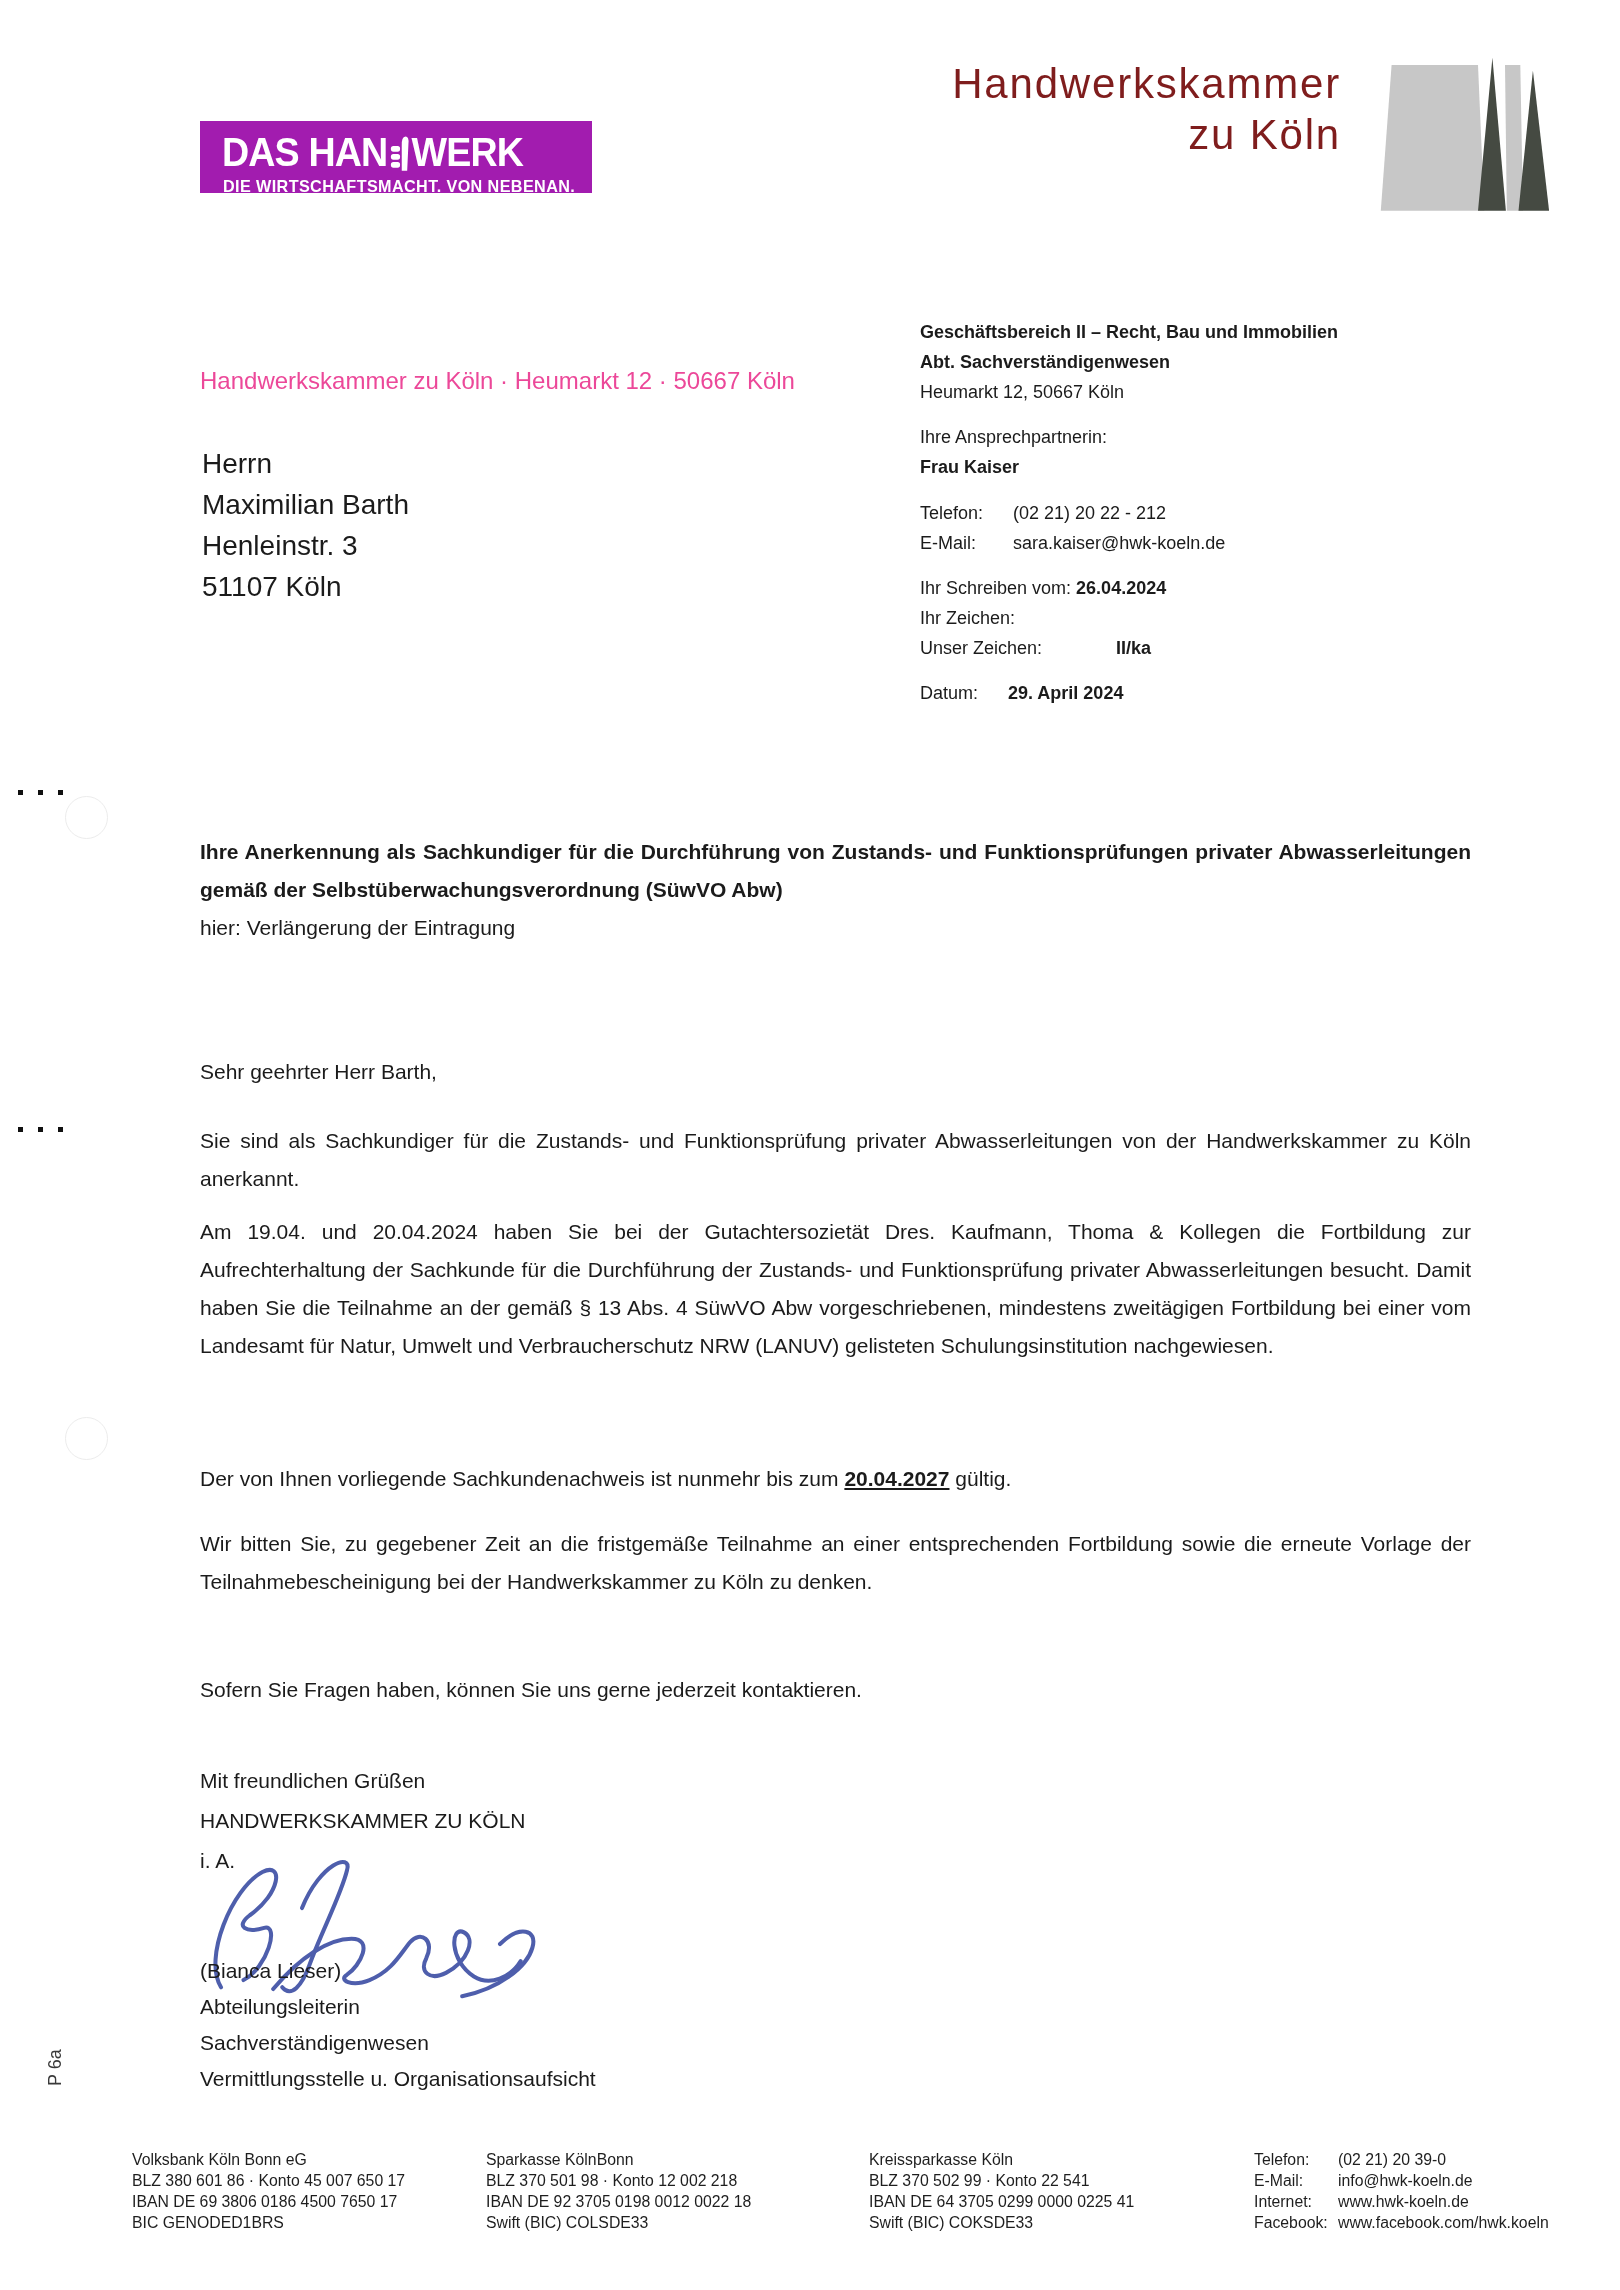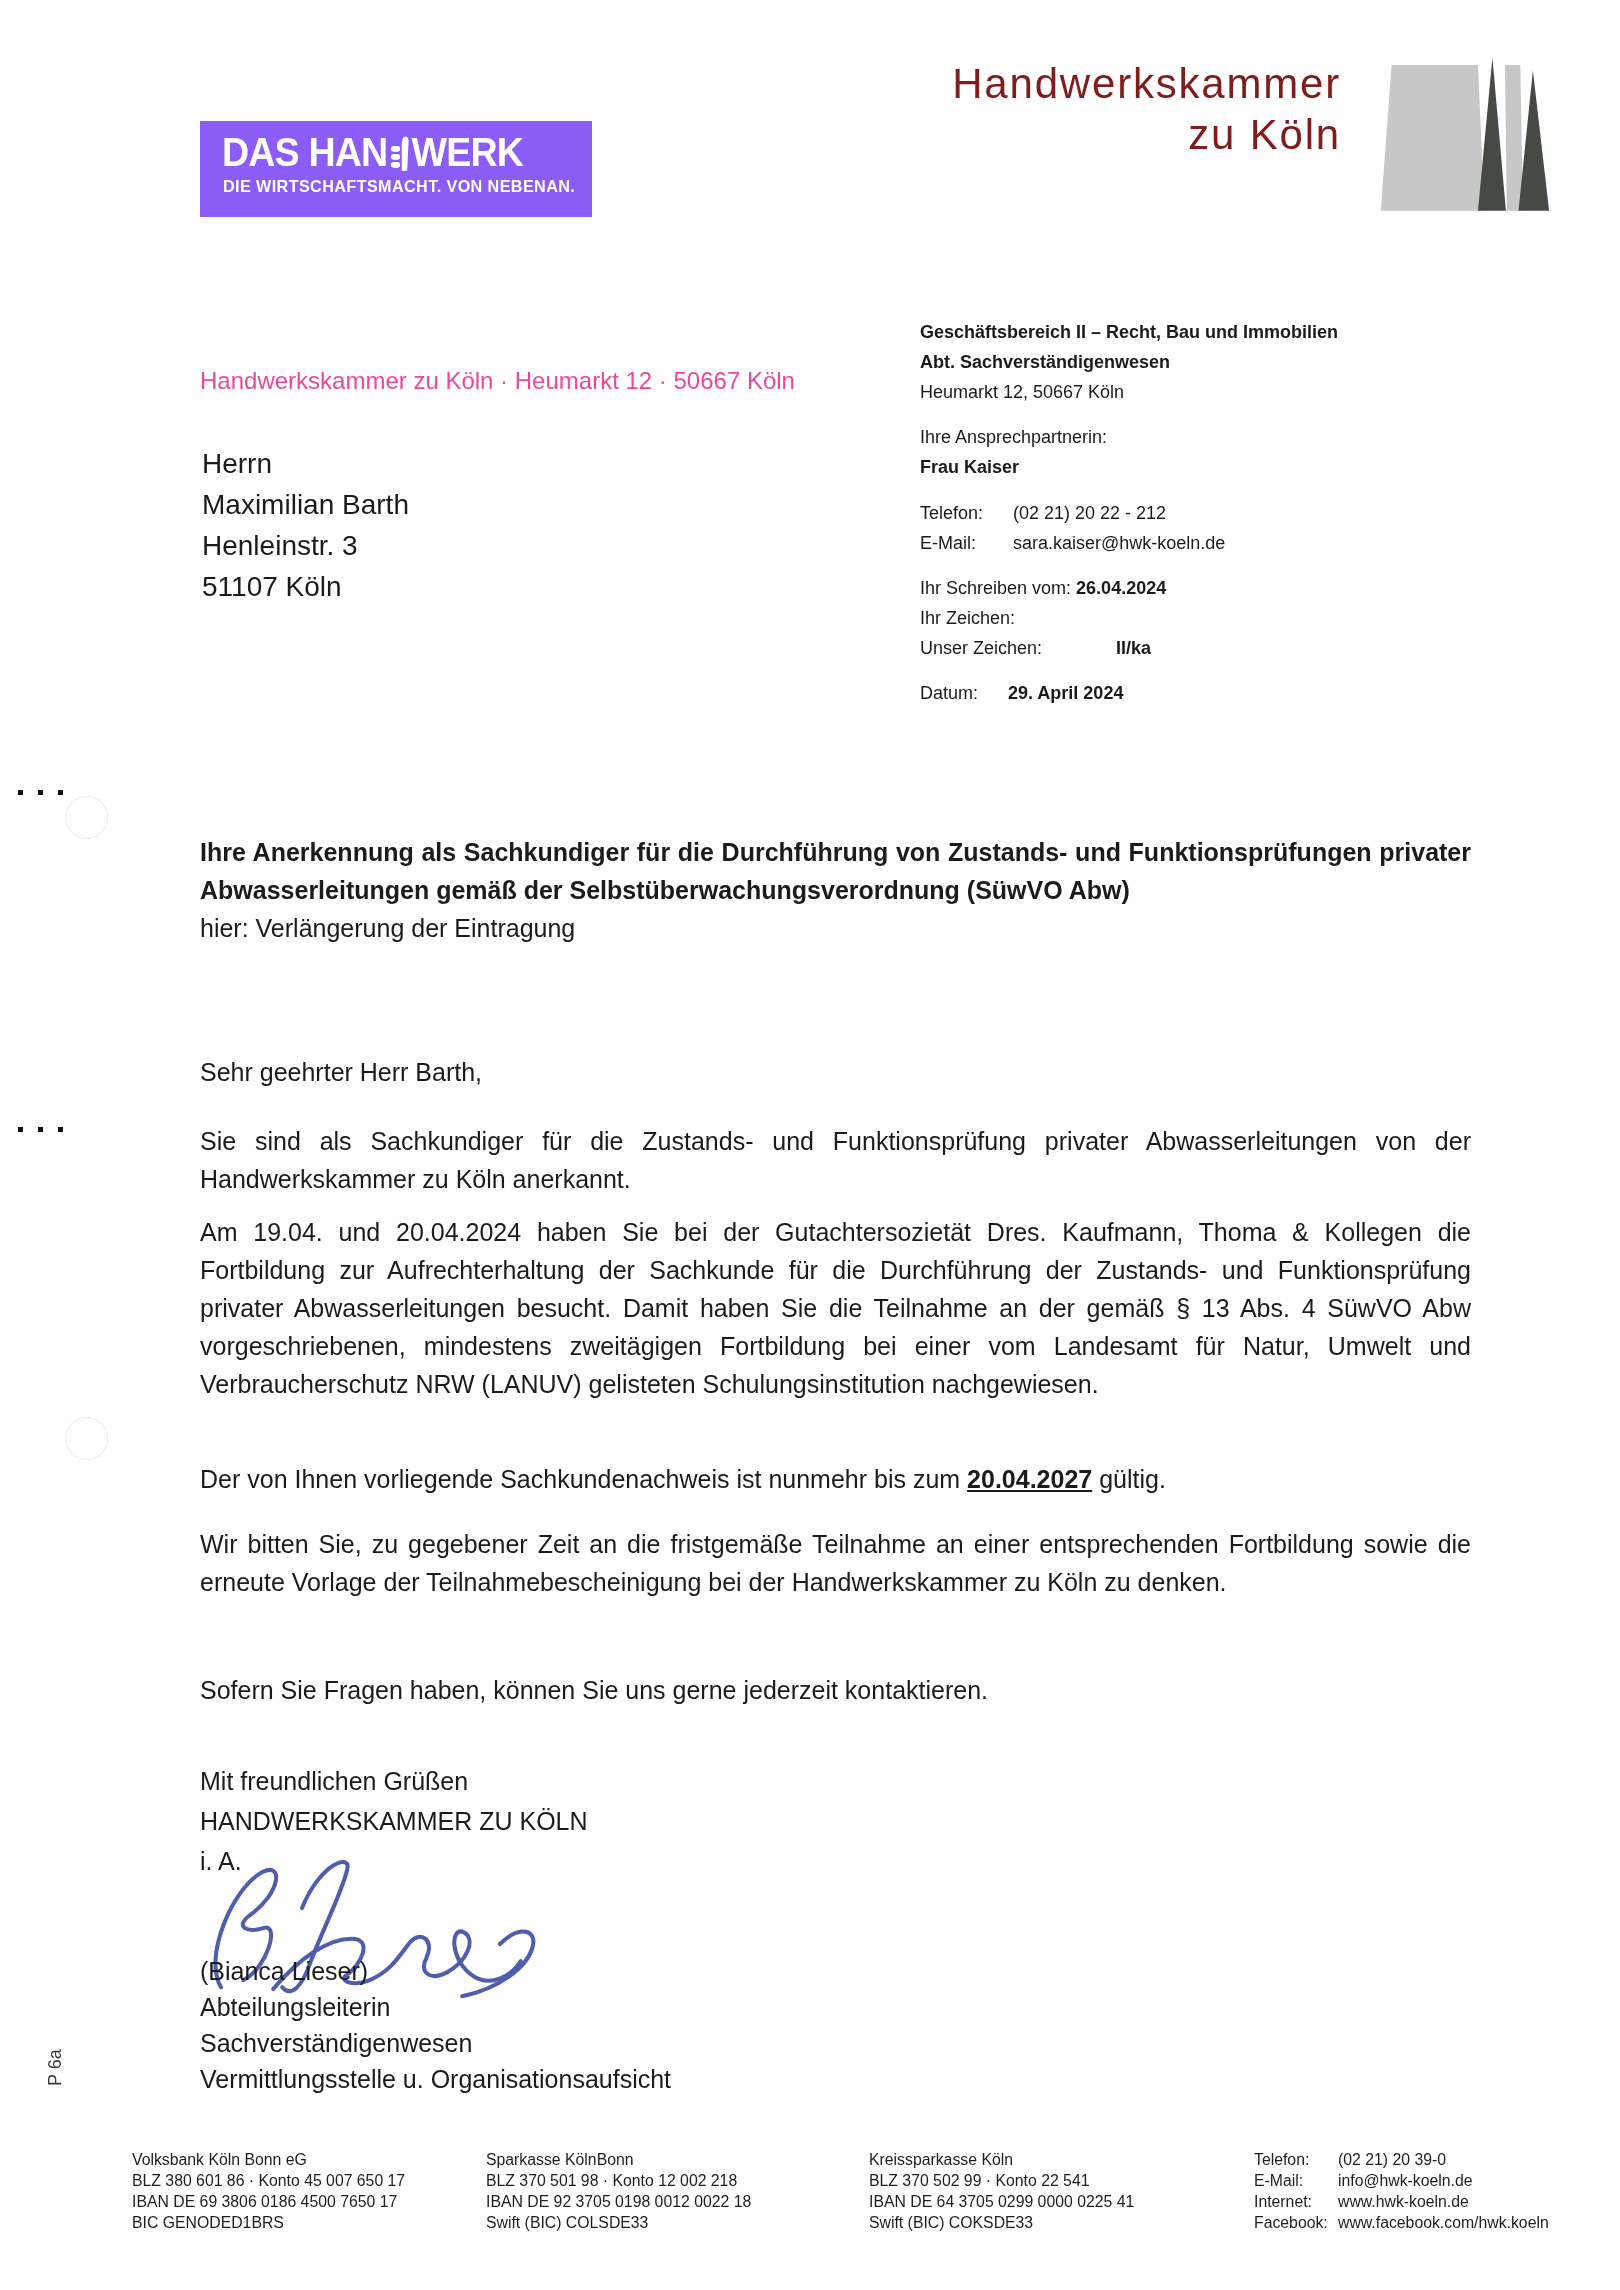--- a/index.html
+++ b/index.html
@@ -2,21 +2,21 @@
 <html style="font-size:14.4px"><head>
 <meta charset="utf-8">
 <style>
   html,body{margin:0;padding:0;background:#9a9a9a;}
   .page{
     position:relative;width:1620px;height:2291px;background:#ffffff;
     font-family:"Liberation Sans", sans-serif;color:#1b1b1b;overflow:hidden;
     margin:0 auto;
   }
   
-  .campaign{position:absolute;left:200px;top:121px;width:392px;height:96px;background:#8b5cf6;color:#fff;}
+  .campaign{position:absolute;left:200px;top:121px;width:392px;height:72px;background:#a21caf;color:#fff;}
   .campaign-title{position:absolute;left:21.6px;top:9px;font-size:40px;font-weight:bold;letter-spacing:-0.9px;white-space:nowrap;transform:scaleX(.94);transform-origin:left;}
   .campaign-title .thumb{display:inline-block;vertical-align:-6.3px;margin:0 0.9px;}
   .campaign-tagline{position:absolute;left:23.4px;top:56px;font-size:16.7px;font-weight:bold;letter-spacing:0.4px;white-space:nowrap;transform:scaleX(.97);transform-origin:left;}
   
   .org-wordmark{position:absolute;left:801px;top:58px;width:540px;text-align:right;font-size:42px;line-height:51px;font-weight:400;letter-spacing:1.8px;color:#7f1d1d;}
   .spires{position:absolute;left:1379px;top:56px;}
   
   .sender-line{position:absolute;left:200px;top:367px;font-size:24px;color:#ec4899;}
   .recipient{position:absolute;left:202px;top:443px;font-size:28px;line-height:41px;}
   
@@ -25,21 +25,21 @@
   .info .gap{height:15.3px;}
   .info .lbl-w{display:inline-block;width:93px;}
   .info .lbl-ref{display:inline-block;width:196px;}
   .info .lbl-date{display:inline-block;width:88px;}
   
   .dots{position:absolute;left:18px;display:flex;gap:14.4px;}
   .dots i{width:5.4px;height:5.4px;background:#111;display:block;}
   .hole{position:absolute;left:65px;width:41px;height:41px;border:1.8px solid #ececec;border-radius:50%;}
   .form-code{position:absolute;left:45px;top:2086px;font-size:18px;color:#3a3a3a;transform:rotate(-90deg);transform-origin:top left;white-space:nowrap;}
   
-  .flow{position:absolute;left:200px;width:1271px;font-size:25px;line-height:38px;}
+  .flow{position:absolute;left:200px;width:1271px;font-size:21px;line-height:38px;}
   .just{text-align:justify;}
   .bold{font-weight:bold;}
   .subject{top:833px;}
   .salutation{top:1053px;}
   .p1{top:1122px;}
   .p2{top:1213px;}
   .p3{top:1460px;}
   .p4{top:1525px;}
   .p5{top:1671px;}
   .closing{top:1761px;line-height:40px;}

